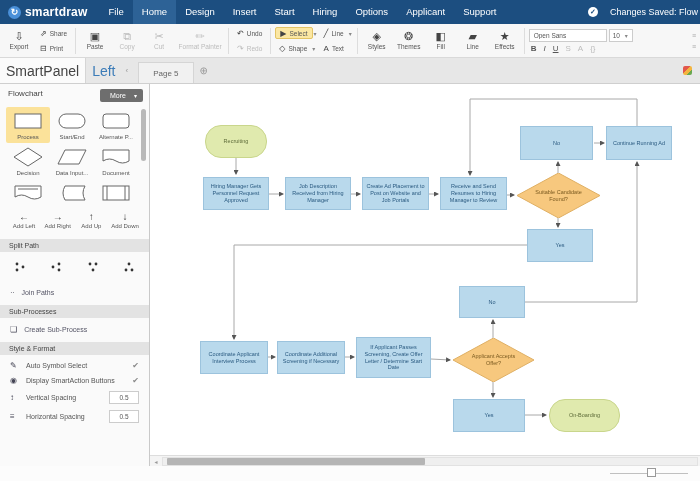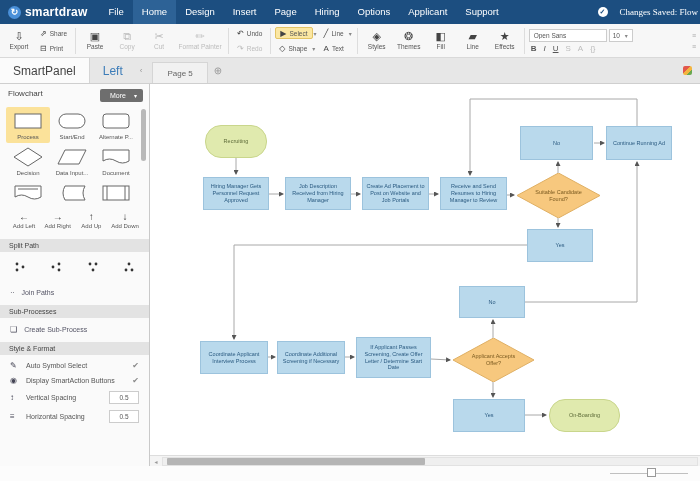--- a/index.html
+++ b/index.html
@@ -4,21 +4,21 @@
 <style>
   * { box-sizing: border-box; margin: 0; padding: 0; }
   html,body { width:700px; height:481px; overflow:hidden; font-family:"Liberation Sans", sans-serif; background:#fff; }
 
   
   .menubar { height:24px; background:#1c4e80; display:flex; align-items:center; color:#fff; }
   .logo { display:flex; align-items:center; gap:4px; padding:0 12px 0 8px; font-size:12px; font-weight:bold; letter-spacing:.2px; }
   .logo-circle { width:13px; height:13px; background:#4a90d9; border-radius:50%; display:flex; align-items:center; justify-content:center; font-size:9px; color:#fff; }
   .menu-item { padding:0 9px; height:24px; line-height:24px; font-size:9.5px; cursor:default; }
   .menu-item.active { background:#2d6296; }
-  .mb-status { margin-left:auto; display:flex; align-items:center; gap:12px; font-size:9px; padding-right:2px; white-space:nowrap;font-family:Liberation Serif, serif; }
+  .mb-status { margin-left:auto; display:flex; align-items:center; gap:12px; font-size:9px; padding-right:2px; white-space:nowrap; }
   .check-circle { width:10px; height:10px; border-radius:50%; background:#fff; color:#1c4e80; font-size:7px; line-height:10px; text-align:center; font-weight:bold; }
 
   
   .toolbar { height:34px; background:#f7f7f7; border-bottom:1px solid #d9d9d9; display:flex; align-items:center; }
   .tb-group { display:flex; align-items:center; height:100%; padding:0 4px; gap:2px; }
   .tb-sep { width:1px; height:26px; background:#ddd; flex:none; }
   .tb-big { display:flex; flex-direction:column; align-items:center; justify-content:center; min-width:30px; font-size:6.5px; color:#555; gap:1px; }
   .tb-big .ic { font-size:11px; line-height:11px; color:#444; }
   .tb-stack { display:flex; flex-direction:column; gap:3px; }
   .tb-small { font-size:6.5px; color:#555; display:flex; align-items:center; gap:3px; height:12px; padding:1px 4px; white-space:nowrap; }
@@ -29,21 +29,21 @@
   .font-box { display:flex; flex-direction:column; gap:2px; padding:0 4px; }
   .font-row { display:flex; gap:2px; }
   .font-input { width:78px; height:13px; border:1px solid #ccc; background:#fff; font-size:6.5px; color:#555; padding:0 4px; font-family:"Liberation Sans",sans-serif; }
   .size-box { width:24px; height:13px; border:1px solid #ccc; background:#fff; font-size:6.5px; color:#555; display:flex; align-items:center; justify-content:space-between; padding:0 3px; }
   .fmt-row { display:flex; gap:7px; font-size:8px; color:#555; padding-left:2px; align-items:center; }
   .fmt-b { cursor:default; }
   .tb-edge { margin-left:auto; display:flex; flex-direction:column; gap:4px; padding-right:4px; color:#aaa; font-size:7px; }
 
   
   .tabbar { height:26px; background:#e7e7e7; border-bottom:1px solid #cfcfcf; display:flex; align-items:stretch; }
-  .panel-tab { padding:0 13px; font-size:12px; color:#3c7cb8; display:flex; align-items:center; }
+  .panel-tab { padding:0 6px; font-size:14px; color:#3c7cb8; display:flex; align-items:center; }
   .panel-tab.active { background:#fbfbfb; color:#444; border-right:1px solid #d5d5d5; }
   .collapse-glyph { color:#999; font-size:8px; display:flex; align-items:center; padding:0 4px; }
   .page-tab { margin:4px 0 0 6px; background:#f1f1f1; border:1px solid #d5d5d5; border-bottom:none; padding:0 14px; font-size:8px; color:#666; display:flex; align-items:center; }
   .plus-glyph { color:#999; font-size:10px; display:flex; align-items:center; padding:0 6px; }
   .notif-icon { margin-left:auto; align-self:center; width:9px; height:9px; border-radius:2px; margin-right:8px; background:linear-gradient(135deg,#e2574c 0 40%,#f3b53f 40% 70%,#6aa84f 70%); }
 
   
   .main { display:flex; height:371px; }
   .sidebar { width:150px; flex:none; background:#fafafa; border-right:1px solid #c9c9c9; position:relative; overflow:hidden; }
   .sb-header { display:flex; justify-content:space-between; align-items:flex-start; padding:5px 6px 3px 8px; }
@@ -95,21 +95,21 @@
 <div class="menubar">
   <div class="logo">
     <span class="logo-circle">↻</span>
     <span>smartdraw</span>
   </div>
   <div style="display:flex;align-items:flex-end;">
       <div class="menu-item">File</div>
       <div class="menu-item active">Home</div>
       <div class="menu-item">Design</div>
       <div class="menu-item">Insert</div>
-      <div class="menu-item">Page</div>
+      <div class="menu-item">Start</div>
       <div class="menu-item">Hiring</div>
       <div class="menu-item">Options</div>
       <div class="menu-item">Applicant</div>
       <div class="menu-item">Support</div>
     </div>
   <div class="mb-status">
     <span class="check-circle">✓</span>
     <span>Changes Saved: Flow</span>
   </div>
 </div>

